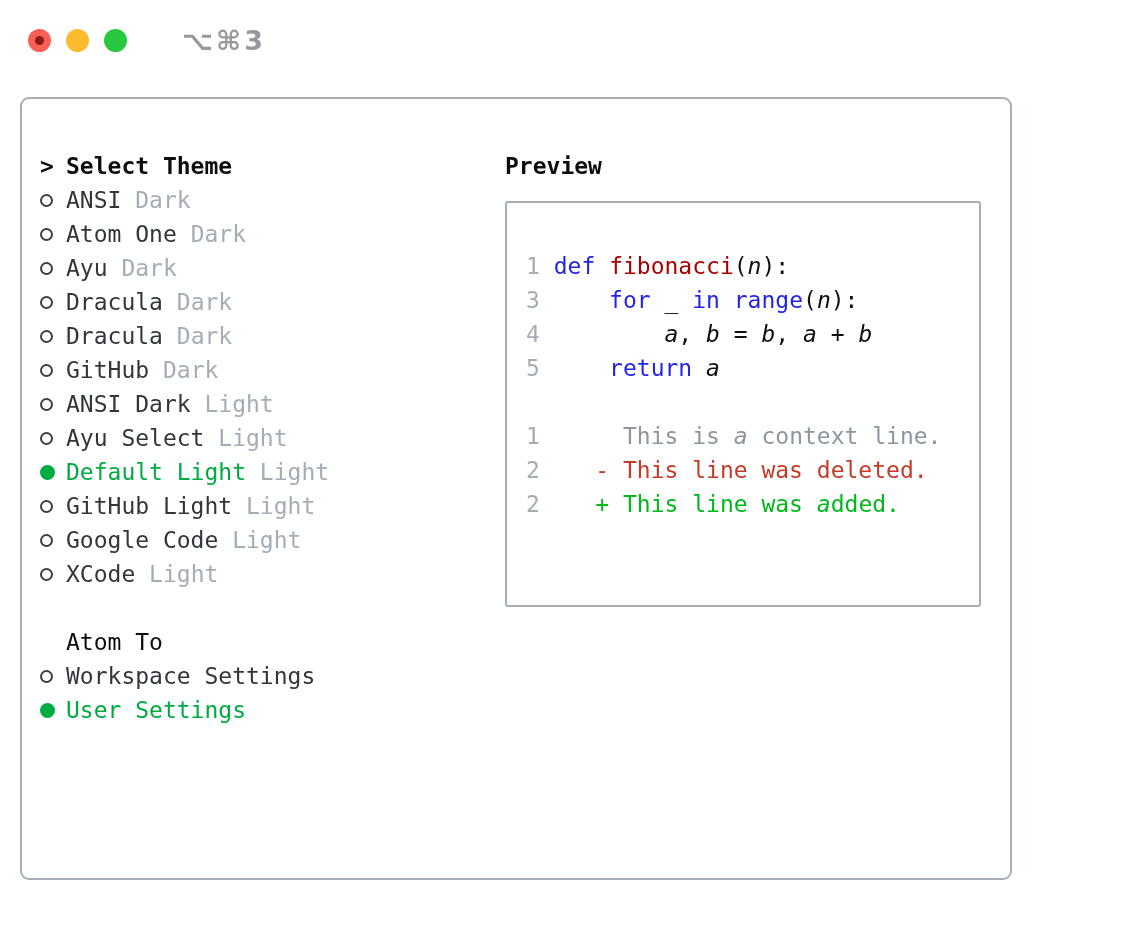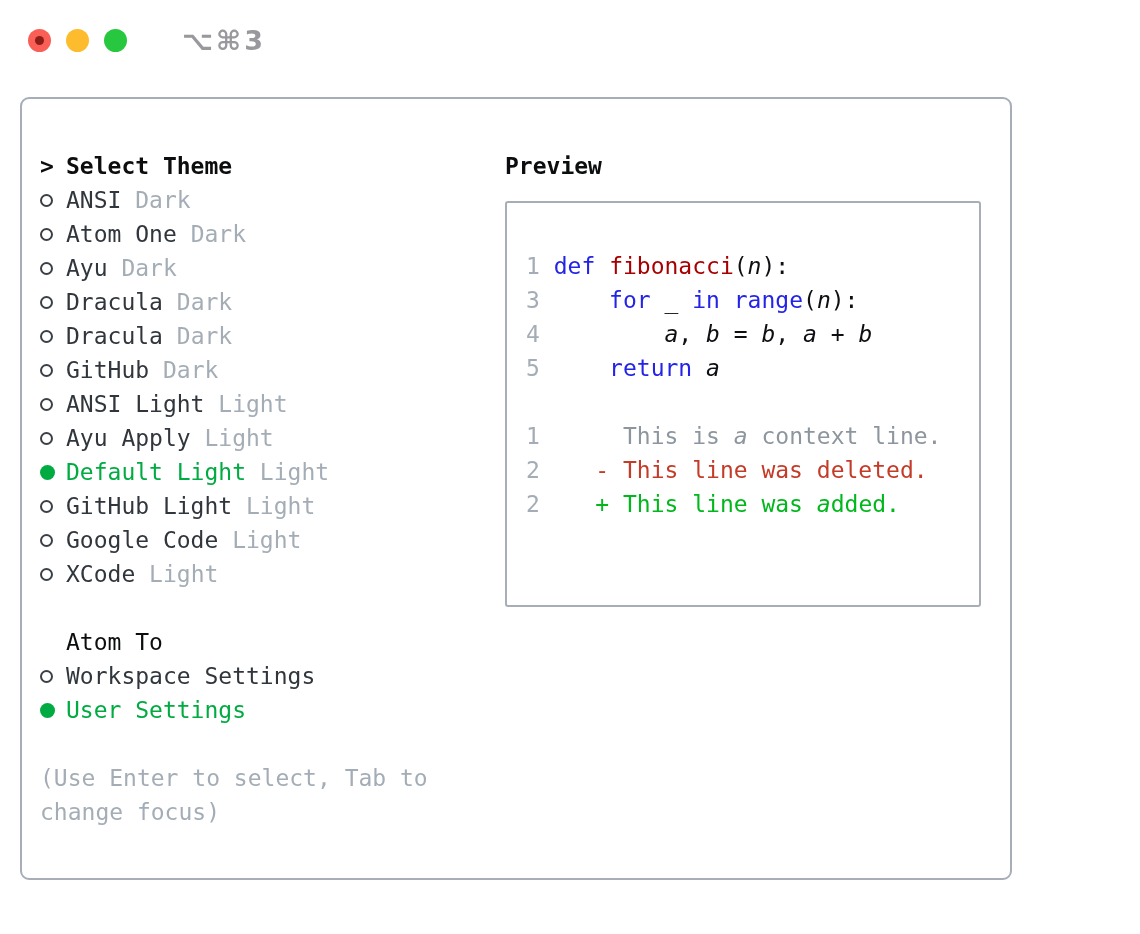--- a/index.html
+++ b/index.html
@@ -95,42 +95,41 @@
         <span class="marker"><span class="cursor-glyph">&gt;</span></span><span class="header-text">Select Theme</span>
       </div>
 
       <div id="theme-list">
           <div class="row"><span class="marker"><span class="dot"></span></span><span class="item-name">ANSI</span><span class="variant"> Dark</span></div>
           <div class="row"><span class="marker"><span class="dot"></span></span><span class="item-name">Atom One</span><span class="variant"> Dark</span></div>
           <div class="row"><span class="marker"><span class="dot"></span></span><span class="item-name">Ayu</span><span class="variant"> Dark</span></div>
           <div class="row"><span class="marker"><span class="dot"></span></span><span class="item-name">Dracula</span><span class="variant"> Dark</span></div>
           <div class="row"><span class="marker"><span class="dot"></span></span><span class="item-name">Dracula</span><span class="variant"> Dark</span></div>
           <div class="row"><span class="marker"><span class="dot"></span></span><span class="item-name">GitHub</span><span class="variant"> Dark</span></div>
-          <div class="row"><span class="marker"><span class="dot"></span></span><span class="item-name">ANSI Light</span><span class="variant"> Light</span></div>
-          <div class="row"><span class="marker"><span class="dot"></span></span><span class="item-name">Ayu Apply</span><span class="variant"> Light</span></div>
+          <div class="row"><span class="marker"><span class="dot"></span></span><span class="item-name">ANSI Dark</span><span class="variant"> Light</span></div>
+          <div class="row"><span class="marker"><span class="dot"></span></span><span class="item-name">Ayu Select</span><span class="variant"> Light</span></div>
           <div class="row"><span class="marker"><span class="dot sel"></span></span><span class="item-name sel-text">Default Light</span><span class="variant"> Light</span></div>
           <div class="row"><span class="marker"><span class="dot"></span></span><span class="item-name">GitHub Light</span><span class="variant"> Light</span></div>
           <div class="row"><span class="marker"><span class="dot"></span></span><span class="item-name">Google Code</span><span class="variant"> Light</span></div>
           <div class="row"><span class="marker"><span class="dot"></span></span><span class="item-name">XCode</span><span class="variant"> Light</span></div>
         </div>
 
       <div class="spacer"></div>
 
       <div class="row">
         <span class="marker"></span><span class="subheader-text">Atom To</span>
       </div>
 
       <div id="apply-list">
           <div class="row"><span class="marker"><span class="dot"></span></span><span class="item-name">Workspace Settings</span></div>
           <div class="row"><span class="marker"><span class="dot sel"></span></span><span class="item-name sel-text">User Settings</span></div>
         </div>
 
       <div class="spacer"></div>
 
-      <div class="help">(Use Enter to select, Tab to change focus)</div>
     </div>
 
     <div class="right-col">
       <div class="row preview-header">Preview</div>
       <div class="preview-box" id="preview-box">
           <div class="line"><span class="ln">1</span> <span class="seg-kw">def</span><span class="seg-plain"> </span><span class="seg-fn">fibonacci</span><span class="seg-plain">(</span><span class="seg-var">n</span><span class="seg-plain">):</span></div>
           <div class="line"><span class="ln">3</span> <span class="seg-plain">    </span><span class="seg-kw">for</span><span class="seg-plain"> _ </span><span class="seg-kw">in</span><span class="seg-plain"> </span><span class="seg-kw">range</span><span class="seg-plain">(</span><span class="seg-var">n</span><span class="seg-plain">):</span></div>
           <div class="line"><span class="ln">4</span> <span class="seg-plain">        </span><span class="seg-var">a</span><span class="seg-plain">, </span><span class="seg-var">b</span><span class="seg-plain"> = </span><span class="seg-var">b</span><span class="seg-plain">, </span><span class="seg-var">a</span><span class="seg-plain"> + </span><span class="seg-var">b</span></div>
           <div class="line"><span class="ln">5</span> <span class="seg-plain">    </span><span class="seg-kw">return</span><span class="seg-plain"> </span><span class="seg-var">a</span></div>
           <div class="line"><span class="ln"></span> </div>

